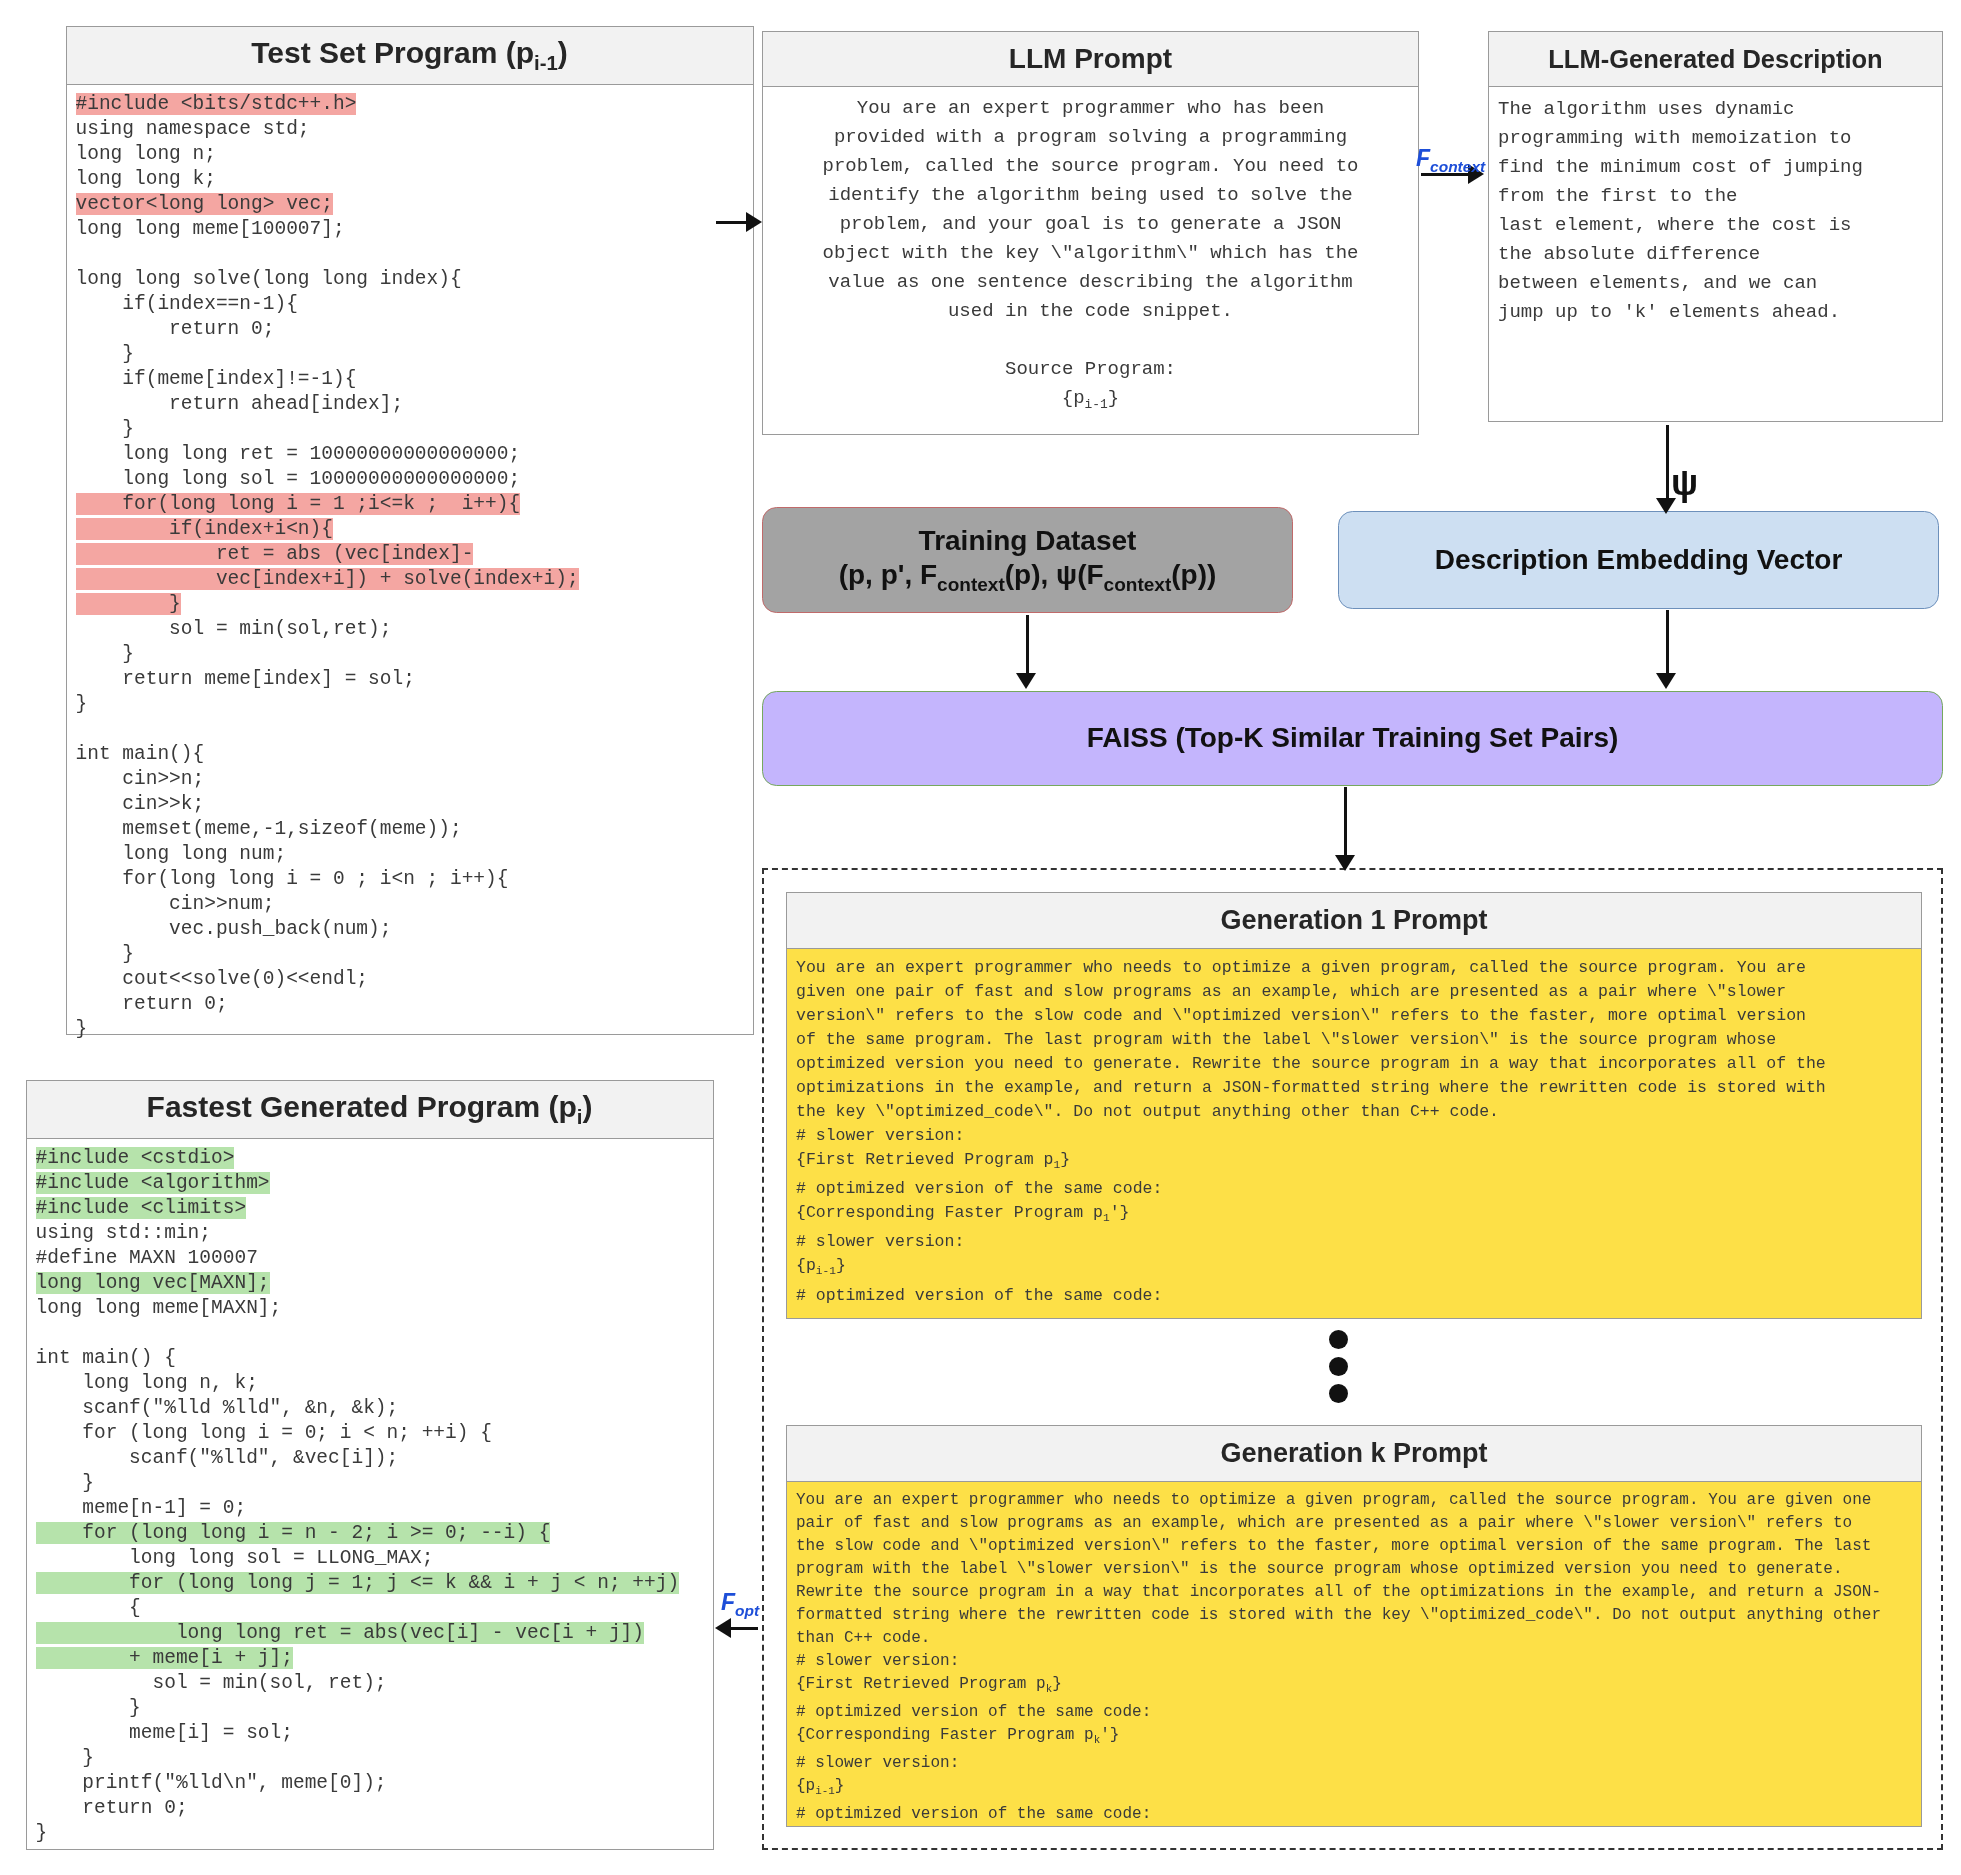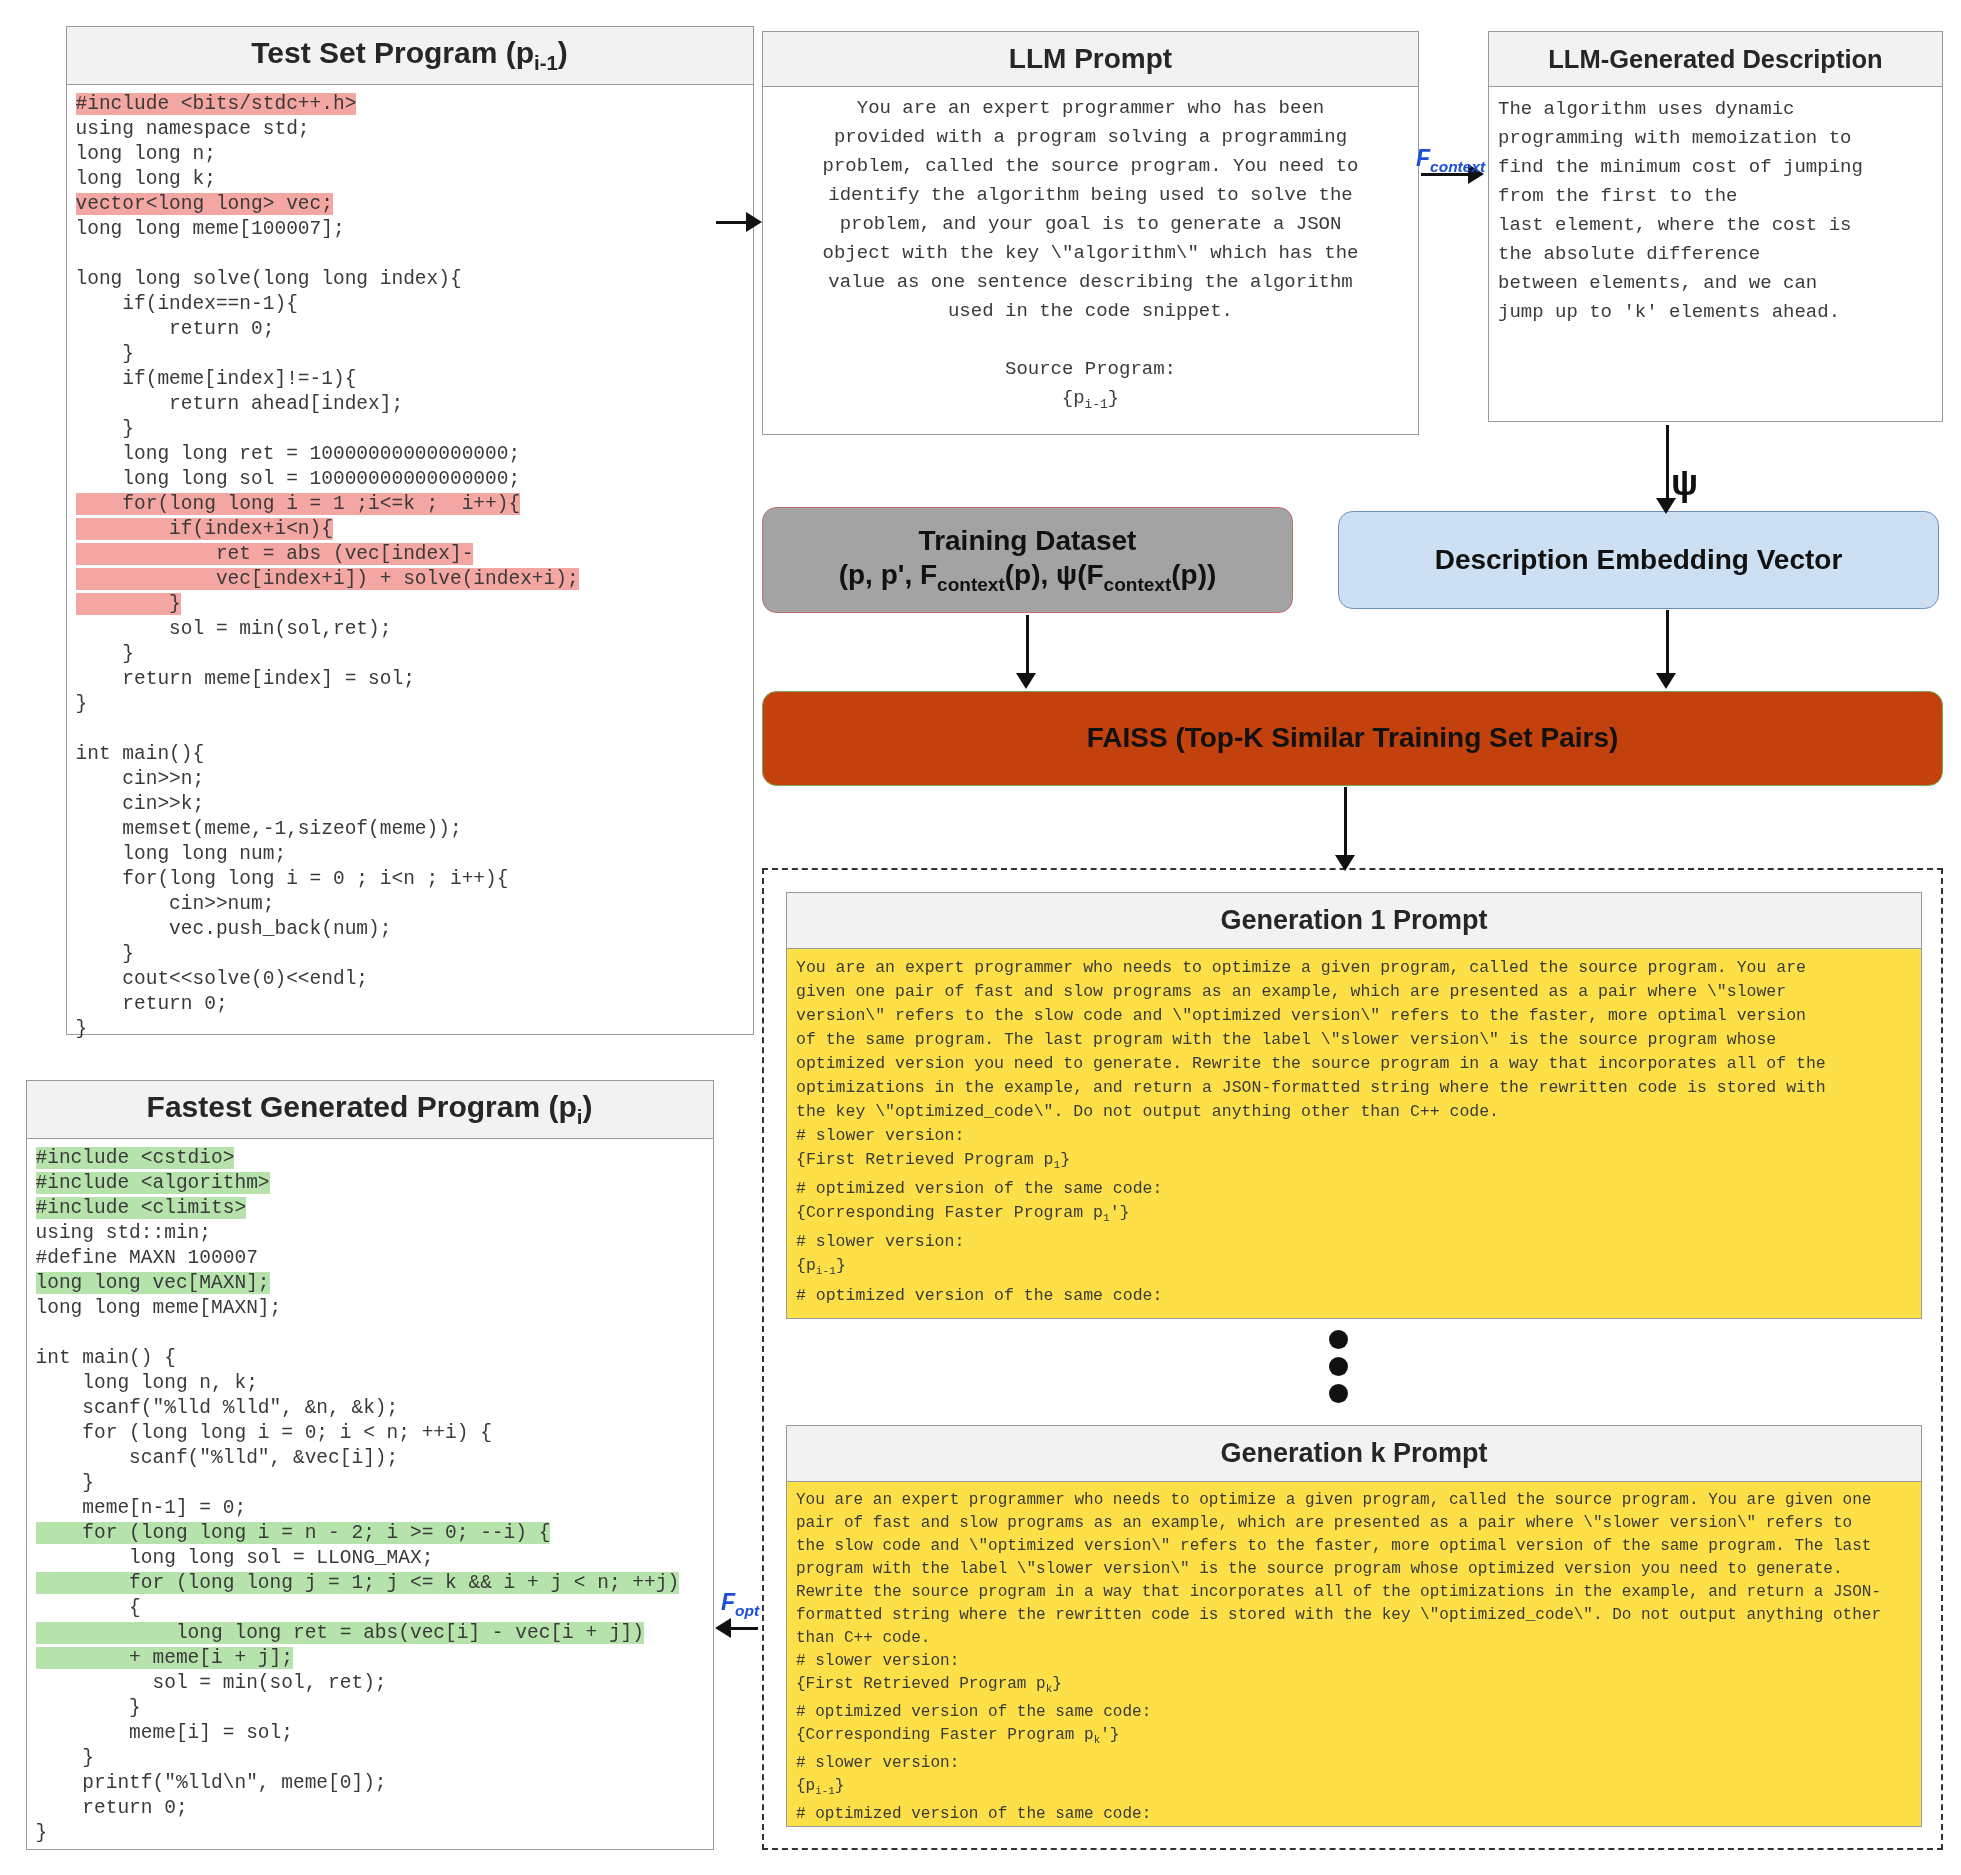--- a/index.html
+++ b/index.html
@@ -70,21 +70,21 @@
   #training-dataset {
     left:762px; top:507px; width:531px; height:106px;
     background:#a3a3a3; border:1.8px solid #c06a6a; font-size:28px;
   }
   #embedding-vector {
     left:1338px; top:511px; width:601px; height:98px;
     background:#cddff2; border:1.8px solid #6d90bb; font-size:28px;
   }
   #faiss-box {
     left:762px; top:691px; width:1181px; height:95px;
-    background:#c2410c; border:1.8px solid #76a85e; font-size:28px;
+    background:#c4b5fd; border:1.8px solid #76a85e; font-size:28px;
   }
 
   
   #generation-container {
     position:absolute;
     left:762px; top:868px; width:1181px; height:982px;
     border:2.7px dashed #333333;
     background:#ffffff;
   }
   .gen-panel {

